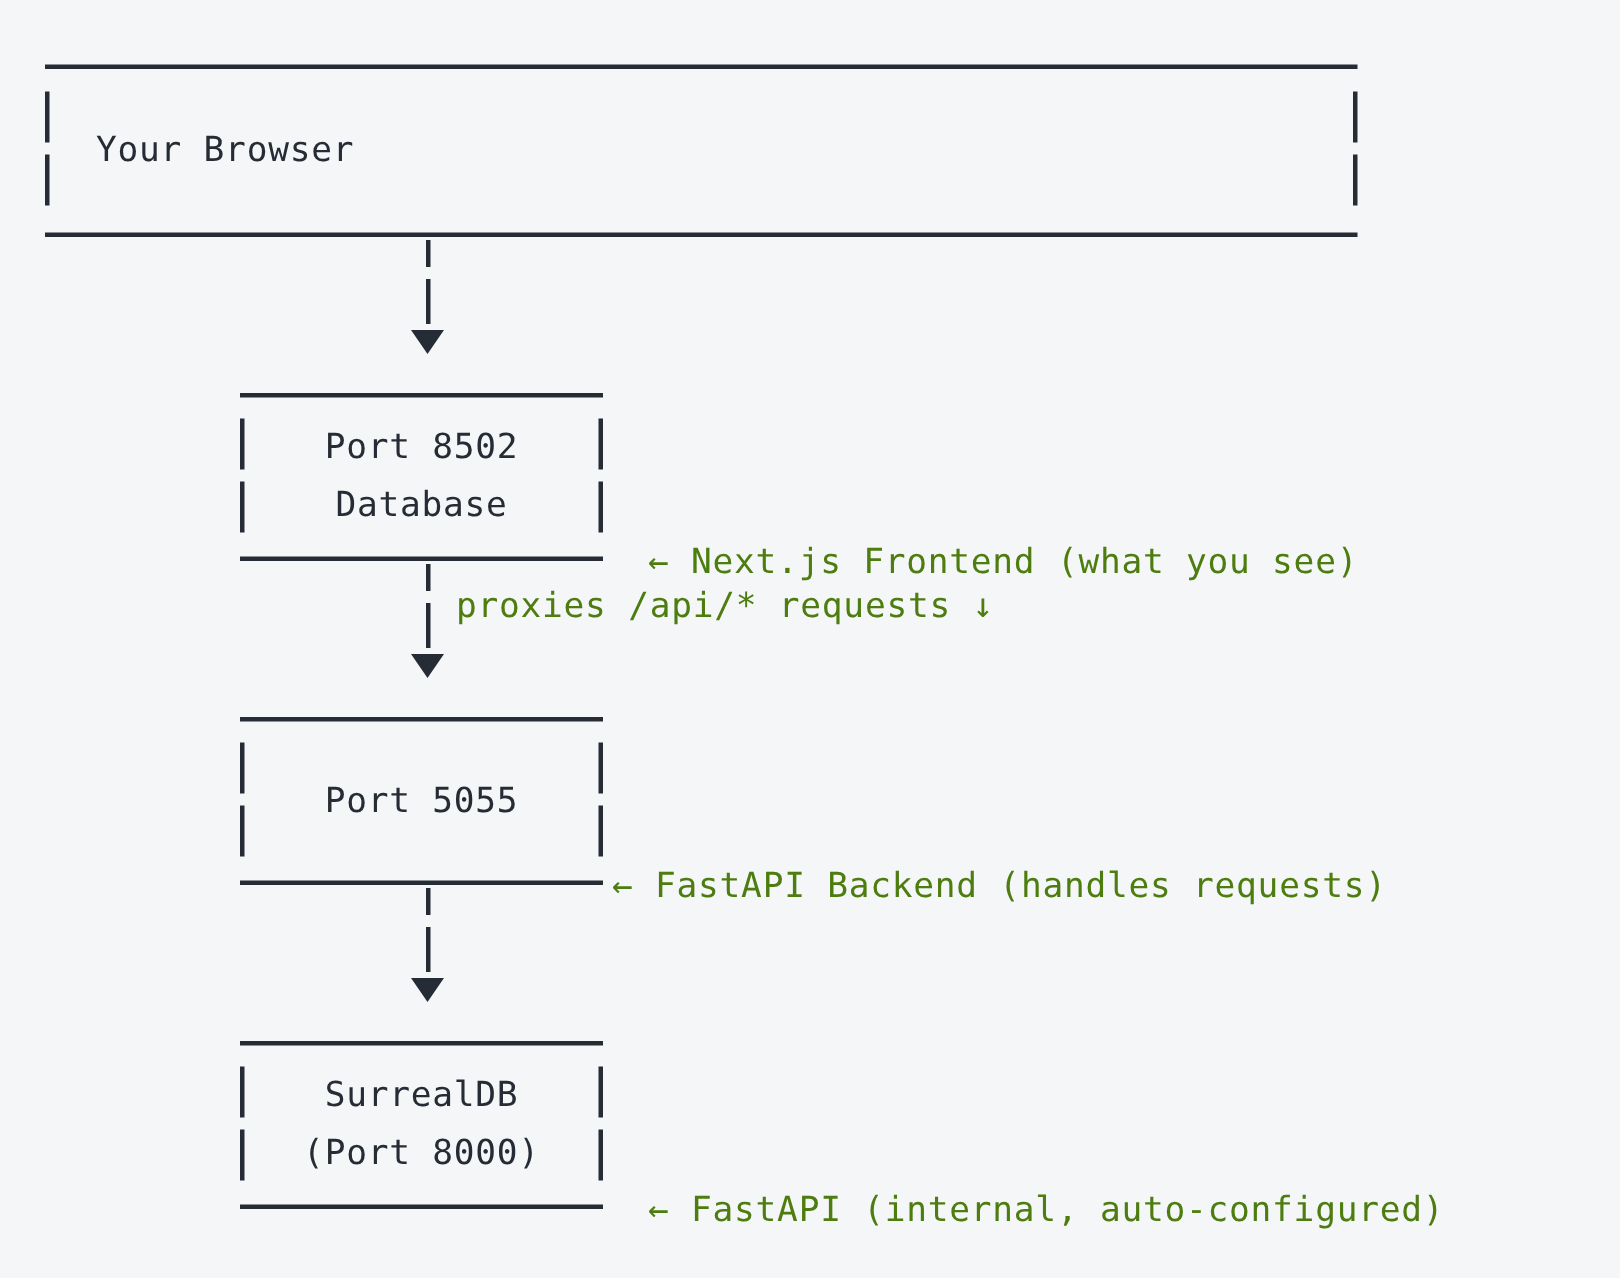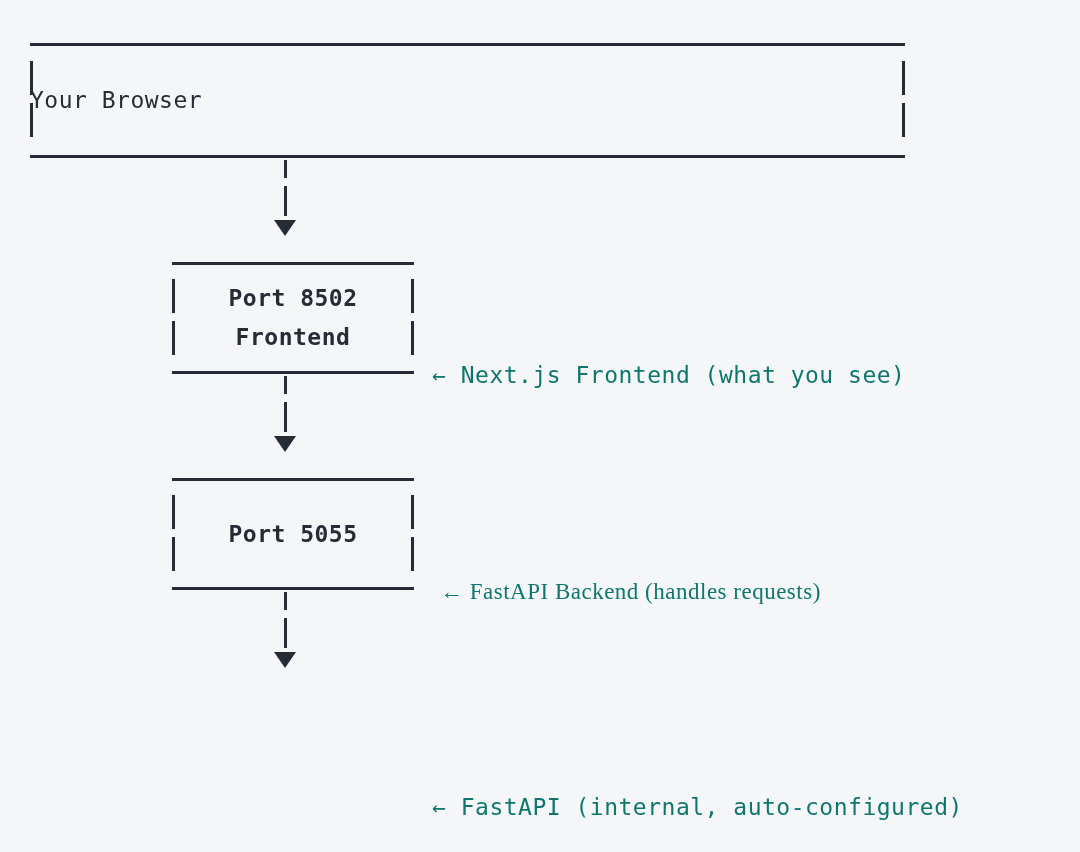--- a/index.html
+++ b/index.html
@@ -64,28 +64,27 @@
   .row.center { text-align: center; }
   .row.left   { text-align: left; }
 
   
   #browser-box {
     left: 30px;
     top: 43px;
     width: 875px;
     height: 115px;
   }
-  #browser-box .rows { }
+  #browser-box .rows { padding-left: 34px; }
 
   
   .node-box {
-    left: 172px;
+    left: 160px;
     width: 242px;
     height: 112px;
-    font-weight: bold;
   }
   #frontend-box { top: 262px; }
   #api-box      { top: 478px; border-radius: 10px; }
   #db-box       { top: 694px; }
 
   .node-box .rows { padding: 0 6px; }
 
   
   .connector {
     position: absolute;
@@ -106,25 +105,25 @@
     border-top: 16px solid #262c35;
   }
 
   
   .annotation {
     position: absolute;
     white-space: pre;
     font-size: 23px;
     line-height: 39px;
     letter-spacing: 0.5px;
-    color: #0f766e;
+    color: #4d7c0f;
   }
 
   #ann-frontend { left: 432px; top: 278px; }
-  #ann-api      { left: 440px; top: 494px; font-family: Liberation Serif, serif; }
+  #ann-api      { left: 408px; top: 494px; }
   #ann-db       { left: 432px; top: 710px; }
   #ann-proxy    { left: 304px; top: 385px; }
 </style>
 </head>
 <body>
 
 <div id="diagram">
 
   <div class="box" id="browser-box">
     <div class="hrule top"></div>
@@ -150,34 +149,35 @@
     <div class="hrule top"></div>
     <div class="hrule bottom"></div>
 
     <div class="vpipe" style="left:0;  top:17px; height:34px;"></div>
     <div class="vpipe" style="left:0;  top:59px; height:34px;"></div>
     <div class="vpipe" style="right:0; top:17px; height:34px;"></div>
     <div class="vpipe" style="right:0; top:59px; height:34px;"></div>
 
     <div class="rows">
       <div class="row center">Port 8502</div>
-      <div class="row center">Frontend</div>
+      <div class="row center">Database</div>
     </div>
   </div>
 
   <div class="annotation" id="ann-frontend">
     <div>← Next.js Frontend (what you see)</div>
   </div>
 
   <div class="connector">
     <div class="conn-pipe" style="left:284px; top:376px; height:18px;"></div>
     <div class="conn-pipe" style="left:284px; top:402px; height:30px;"></div>
     <div class="arrowhead" style="left:274px; top:436px;"></div>
   </div>
 
+  <div class="annotation" id="ann-proxy">proxies /api/* requests ↓</div>
 
   <div class="box node-box" id="api-box">
     <div class="hrule top"></div>
     <div class="hrule bottom"></div>
 
     <div class="vpipe" style="left:0;  top:17px; height:34px;"></div>
     <div class="vpipe" style="left:0;  top:59px; height:34px;"></div>
     <div class="vpipe" style="right:0; top:17px; height:34px;"></div>
     <div class="vpipe" style="right:0; top:59px; height:34px;"></div>
 
@@ -189,18 +189,32 @@
   <div class="annotation" id="ann-api">
     <div>← FastAPI Backend (handles requests)</div>
   </div>
 
   <div class="connector">
     <div class="conn-pipe" style="left:284px; top:592px; height:18px;"></div>
     <div class="conn-pipe" style="left:284px; top:618px; height:30px;"></div>
     <div class="arrowhead" style="left:274px; top:652px;"></div>
   </div>
 
+  <div class="box node-box" id="db-box">
+    <div class="hrule top"></div>
+    <div class="hrule bottom"></div>
+
+    <div class="vpipe" style="left:0;  top:17px; height:34px;"></div>
+    <div class="vpipe" style="left:0;  top:59px; height:34px;"></div>
+    <div class="vpipe" style="right:0; top:17px; height:34px;"></div>
+    <div class="vpipe" style="right:0; top:59px; height:34px;"></div>
+
+    <div class="rows">
+      <div class="row center">SurrealDB</div>
+      <div class="row center">(Port 8000)</div>
+    </div>
+  </div>
 
   <div class="annotation" id="ann-db">
     <div>← FastAPI (internal, auto-configured)</div>
   </div>
 
 </div>
 
 </body></html>

